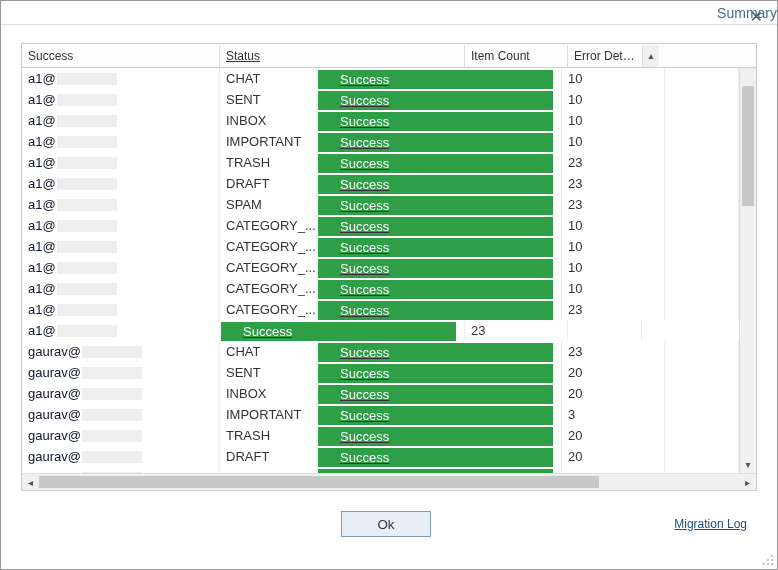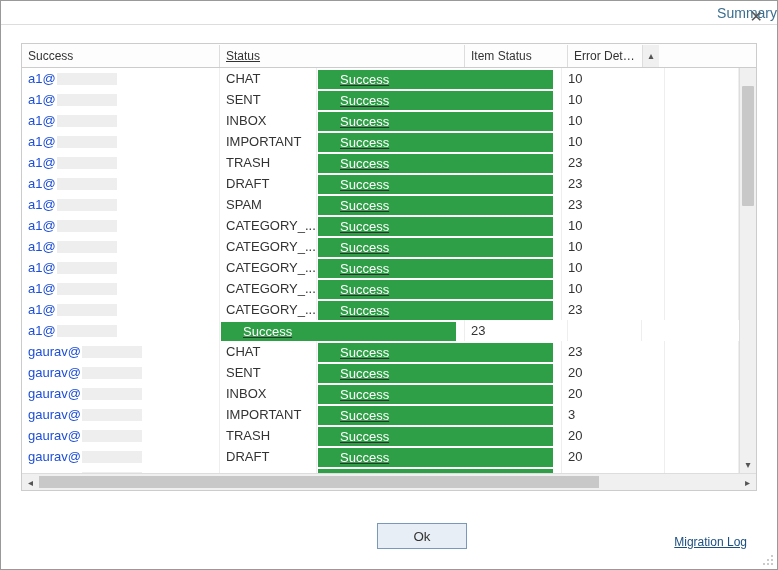--- a/index.html
+++ b/index.html
@@ -84,21 +84,21 @@
     height: 21px;
     align-items: stretch;
     font-size: 13px;
   }
   .row .col {
     border-right: 1px solid #eee;
     display: flex;
     align-items: center;
   }
   .cell-mailbox {
-    color: #1d4ed8;
+    color: #0f172a;
   }
   .cell-mailbox .blur {
     display:inline-block;
     color:#eee;
     background:#eee;
     margin-left:1px;
     height:12px;
     width:60px;
     vertical-align:middle;
   }
@@ -158,26 +158,25 @@
   .hscrollbar .hthumb {
     position: absolute;
     top: 2px;
     bottom: 2px;
     left: 0;
     width: 560px;
     background: #c8c8c8;
   }
   .footer {
     display: flex;
-    align-items: flex-end;
+    align-items: center;
     justify-content: flex-end;
     gap: 22px;
     height: 50px;
     padding: 0 30px 0 0;
-    margin-left: 36px;
   }
   .ok-btn {
     width: 90px;
     height: 26px;
     border: 1px solid #7a99b8;
     background: #e8eef6;
     color: #333;
     cursor: pointer;
     margin-right: auto;
     margin-left: 340px;
@@ -210,21 +209,21 @@
 
   <div class="titlebar">
     <span>Summary</span>
     <span class="close">✕</span>
   </div>
 
   <div class="table-wrap">
     <div class="table-header">
       <div class="col col-mailbox">Success</div>
       <div class="col col-status">Status</div>
-      <div class="col col-count">Item Status</div>
+      <div class="col col-count">Item Count</div>
       <div class="col col-error">Error Details</div>
       <div class="vscroll-gutter" style="text-align:center;font-size:10px;line-height:22px;color:#555;">▴</div>
     </div>
 
     <div class="table-body-area">
       <div class="rows" id="rows">
           <div class="row">
             <div class="col col-mailbox cell-mailbox">a1@<span class="blur"></span></div>
             <div class="col col-folder">CHAT</div>
             <div class="col col-status" style="padding: 0px;">

